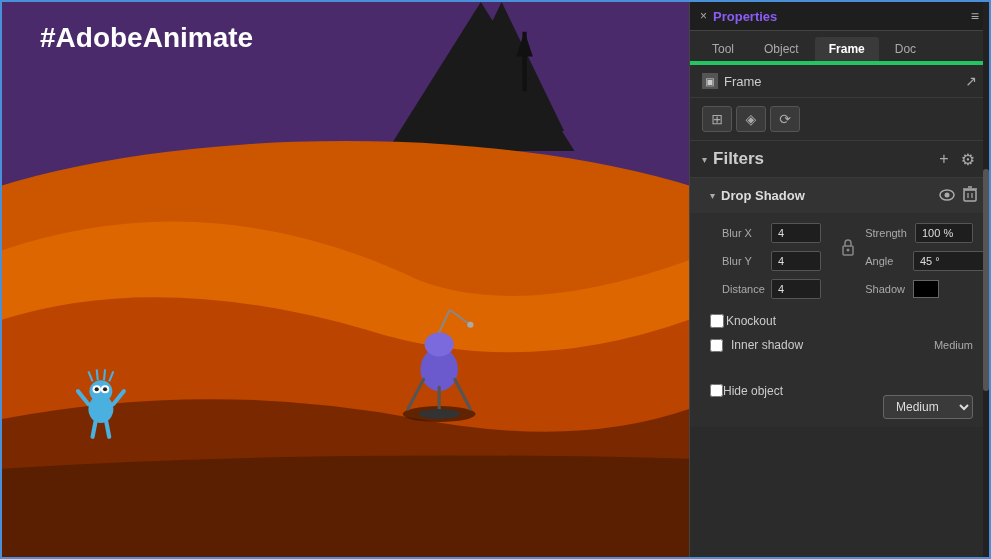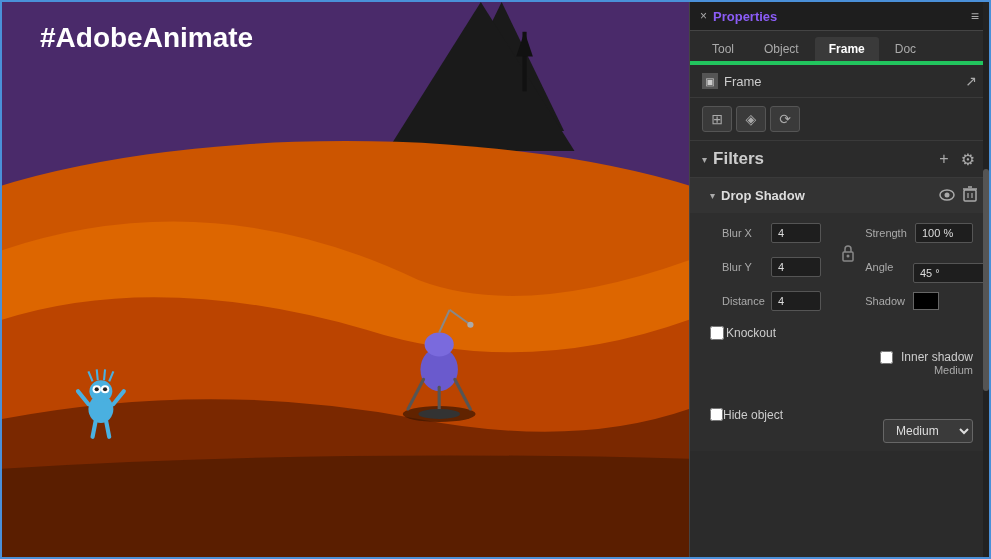--- a/index.html
+++ b/index.html
@@ -509,38 +509,38 @@
         <span class="param-label">Strength</span>
         <span class="param-value">
           <input class="param-input" type="text" value="100 %" style="width: 58px;">
         </span>
 
         <span class="param-label">Blur Y</span>
         <input class="param-input" type="text" value="4" style="">
 
         <span class="param-label">Angle</span>
         <span class="param-value">
-          <input class="param-input" type="text" value="45 °" style="width: 72px; margin-top: 12px;">
+          <input class="param-input" type="text" value="45 °" style="width: 72px;">
         </span>
 
         <span class="param-label">Distance</span>
         <input class="param-input" type="text" value="4" style="">
 
         <span></span>
 
         <span class="param-label">Shadow</span>
         <div class="shadow-color-box"></div>
       </div>
 
       <div class="checkbox-row">
         <input type="checkbox" id="knockout" style="">
         <label for="knockout" class="checkbox-label">Knockout</label>
       </div>
 
-      <div style="display:flex; align-items:flex-end; background:#2e2e2e; padding: 5px 16px 5px 20px; flex-direction: column;">
+      <div style="display:flex; align-items:center; background:#2e2e2e; padding: 5px 16px 5px 20px;">
         <div style="display:flex; align-items:center; gap:8px;">
           <input type="checkbox" id="inner-shadow" style="">
           <label for="inner-shadow" class="checkbox-label">Inner shadow</label>
         </div>
         <div style="margin-left:auto; display:flex; align-items:center; gap:6px;">
           <span class="param-label">Medium</span>
         </div>
       </div>
 
       <div style="display:flex; align-items:center; background:#2e2e2e; padding: 5px 16px 8px 20px;">

